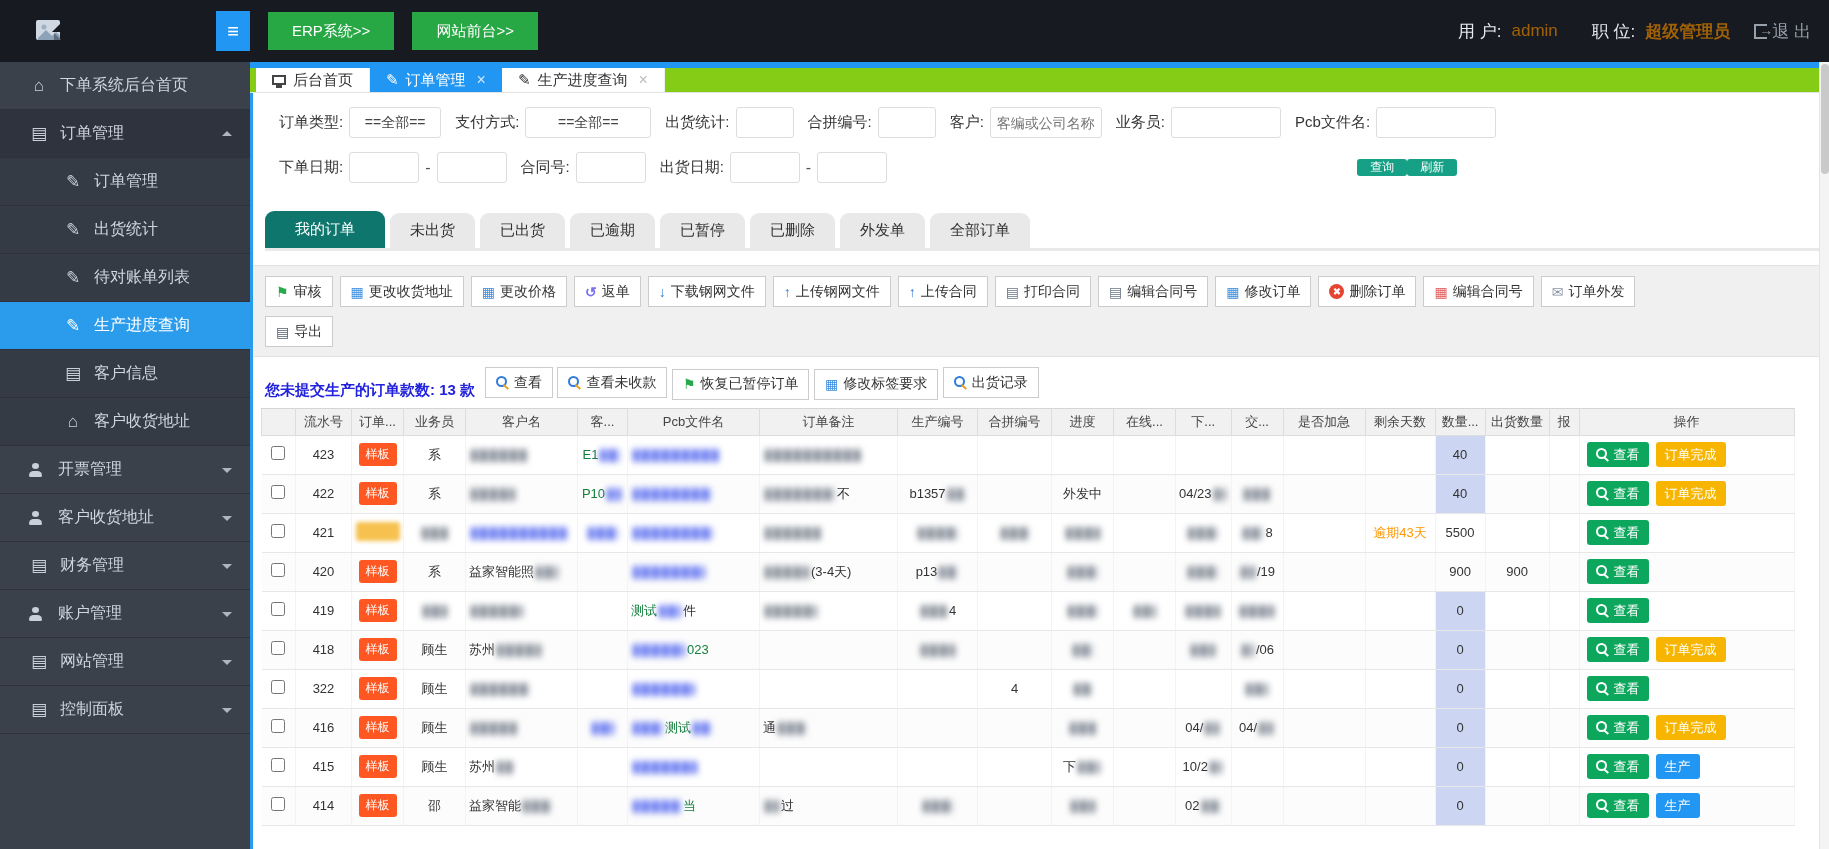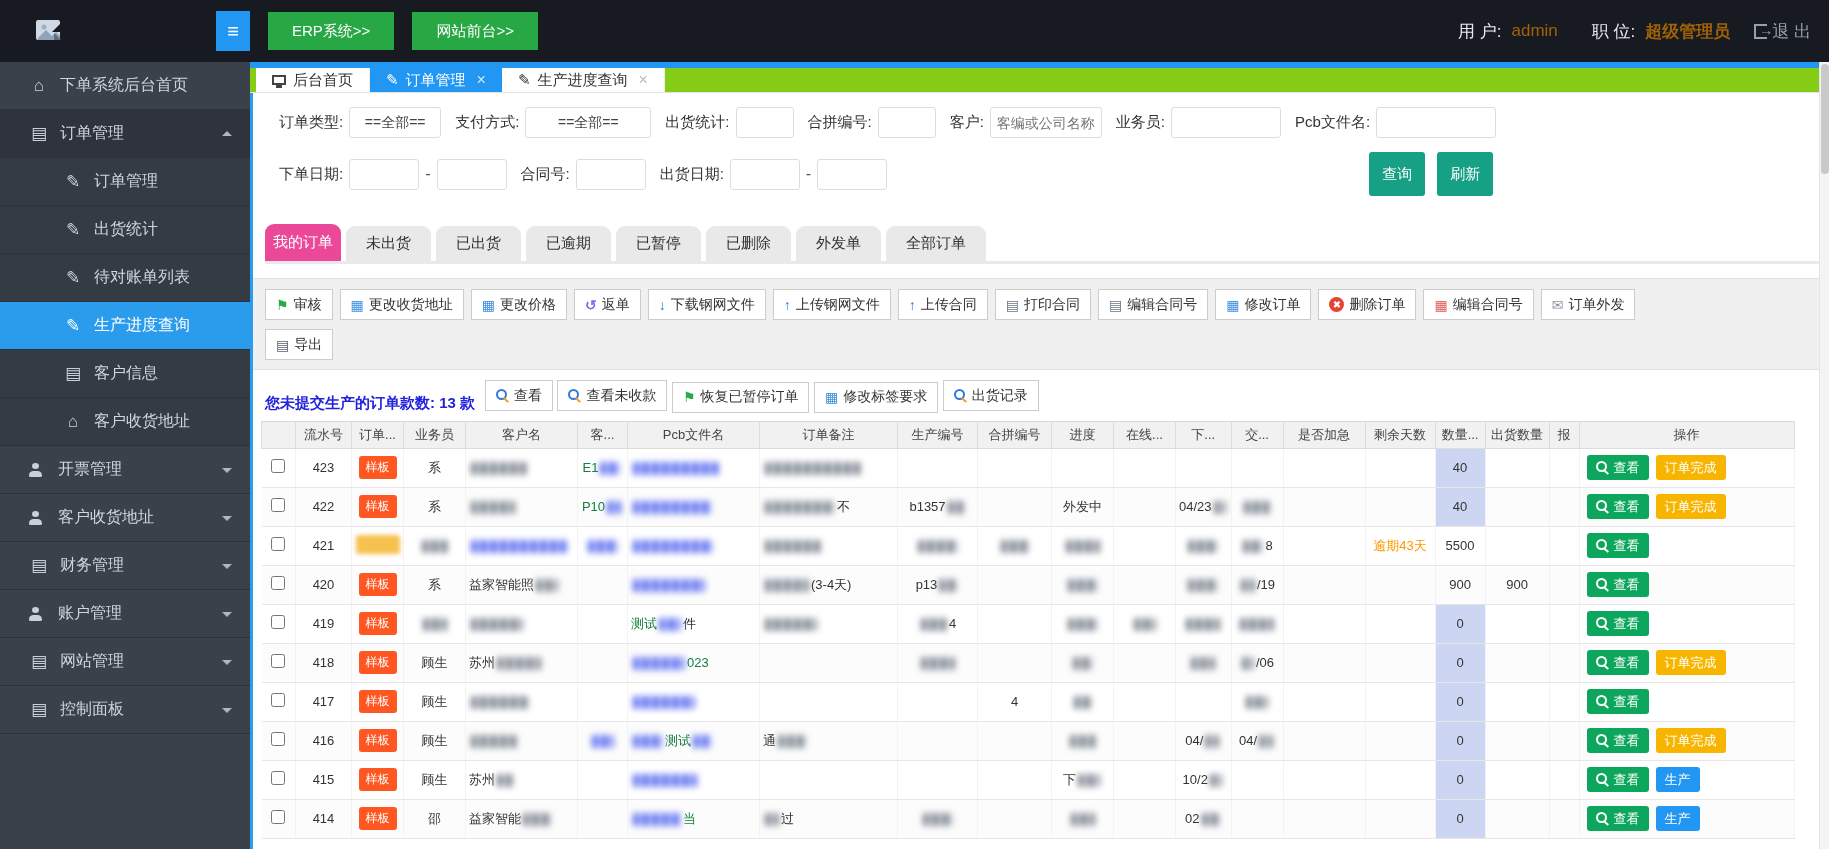--- a/index.html
+++ b/index.html
@@ -55,26 +55,26 @@
   .tab.active .tabpen{color:#fff}
   .tabpen{font-size:15px}
   .panel{flex:1;border-left:3px solid #2b9bec;overflow:hidden;display:flex;flex-direction:column;min-height:0}
   
   .srow{display:flex;align-items:center;padding:0 0 0 12px;margin-top:14px;flex:none;white-space:nowrap}
   .srow label{font-size:15px;color:#333;margin:0 6px 0 14px}
   .srow input,.srow .sel{height:31px;border:1px solid #ddd;border-radius:3px;background:#fff;
     font-size:14px;color:#444;padding:0 6px}
   .srow .sel{display:flex;align-items:center;justify-content:center;cursor:pointer}
   .dash{margin:0 6px;color:#555}
-  .sbtn{height:44px;border:none;border-radius:3px;background:#16a085;color:#fff;font-size:15px;
-    padding:0 13px;cursor:pointer;margin-left:12px}
+  .sbtn{height:17px;border:none;border-radius:3px;background:#16a085;color:#fff;font-size:12px;
+    padding:0 13px;cursor:pointer;}
   
   .subtabs{display:flex;gap:5px;margin:28px 0 0 12px;flex:none;border-bottom:3px solid #e9e9e9;align-items:flex-end}
   .stab{background:#e9e9e9;border-radius:9px 9px 0 0;padding:8px 20px;font-size:15px;color:#333;cursor:pointer}
-  .stab.active{background:#ec4899;color:#fff;padding:9px 8px}
+  .stab.active{background:#0f766e;color:#fff;padding:9px 30px}
   
   .toolbar{background:#f0f0f0;border:1px solid #e2e2e2;border-left:none;border-right:none;
     padding:10px 12px 9px;flex:none;margin-top:14px}
   .tbrow{display:flex;gap:7px;flex-wrap:nowrap}
   .tbrow+.tbrow{margin-top:9px}
   .tbtn{display:inline-flex;align-items:center;background:#fff;border:1px solid #ccc;height:31px;
     padding:0 10px;font-size:14px;color:#333;cursor:pointer;white-space:nowrap}
   .tbi{display:inline-block;margin-right:5px;font-size:14px;line-height:14px}
   .tbi.delred{background:#e54430;color:#fff;border-radius:50%;width:15px;height:15px;font-size:10px;
     line-height:15px;text-align:center}
@@ -568,21 +568,21 @@
                   <td class="c"></td>
                   <td class="ops"><button class="opbtn green">
                       <span class="mag magw"></span>
                       <span>查看</span>
                     </button><button class="opbtn amber">
                       <span>订单完成</span>
                     </button></td>
                 </tr>
                 <tr>
                   <td class="c"><input type="checkbox" class="cbx" style=""></td>
-                  <td class="c">417</td>
+                  <td class="c">322</td>
                   <td class="c"><span class="badge">样板</span></td>
                   <td class="c"><span class="">顾生</span></td>
                   <td class="l"><span class="blur d" style="width:58px"></span></td>
                   <td class="c"></td>
                   <td class="l"><span class="blur bl" style="width:62px"></span></td>
                   <td class="l"></td>
                   <td class="c"></td>
                   <td class="c"><span class="">4</span></td>
                   <td class="c"><span class="blur d" style="width:18px"></span></td>
                   <td class="c"></td>

